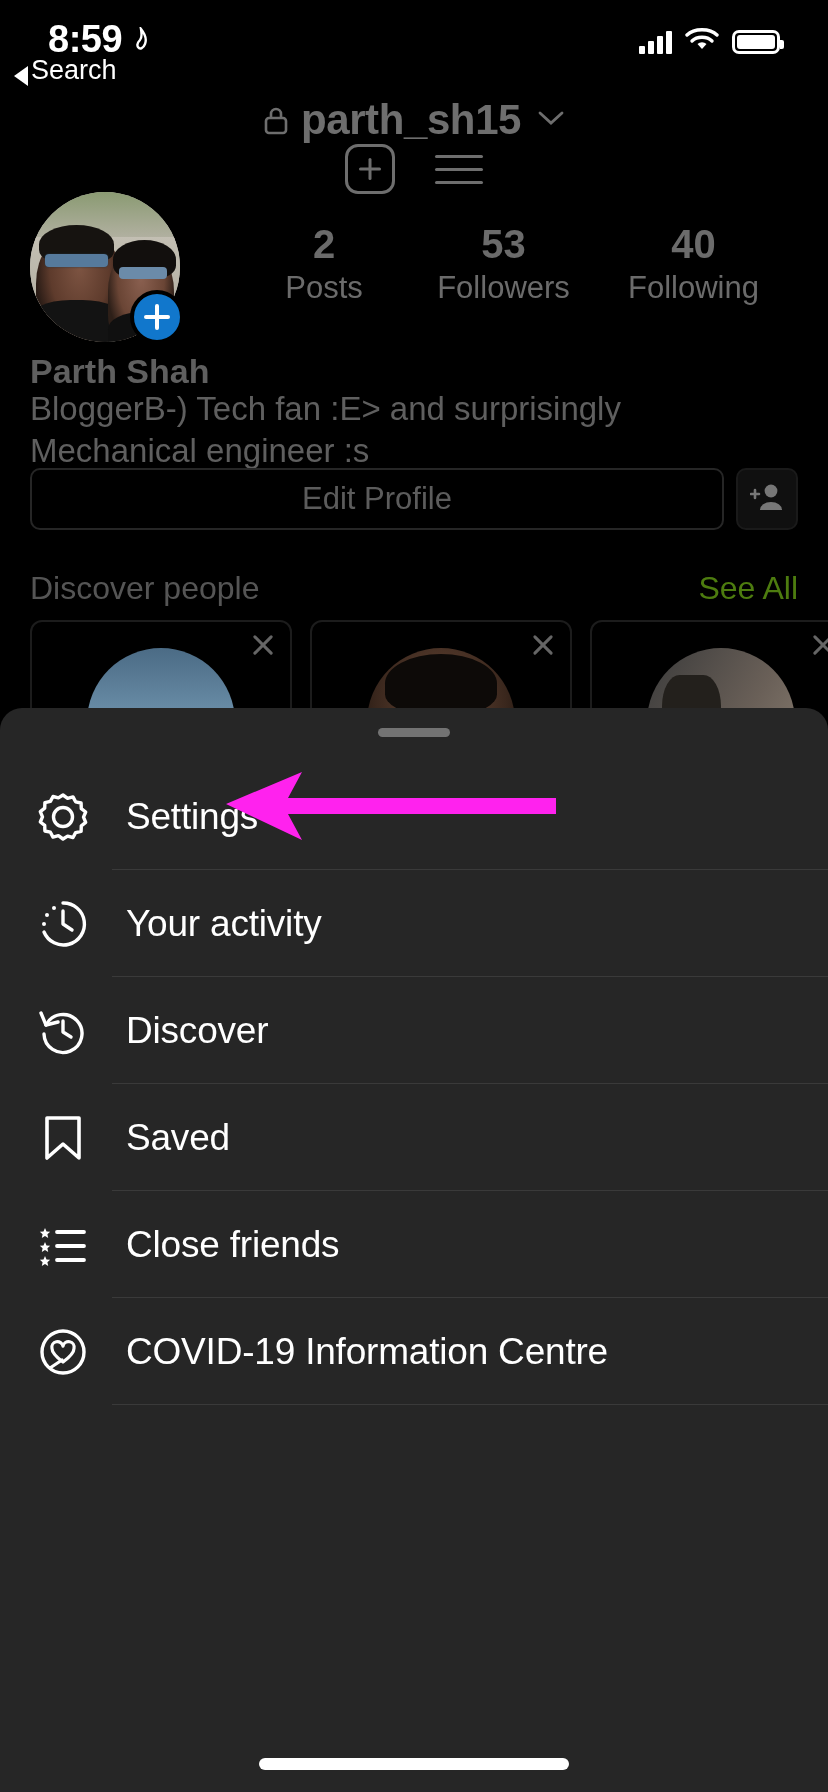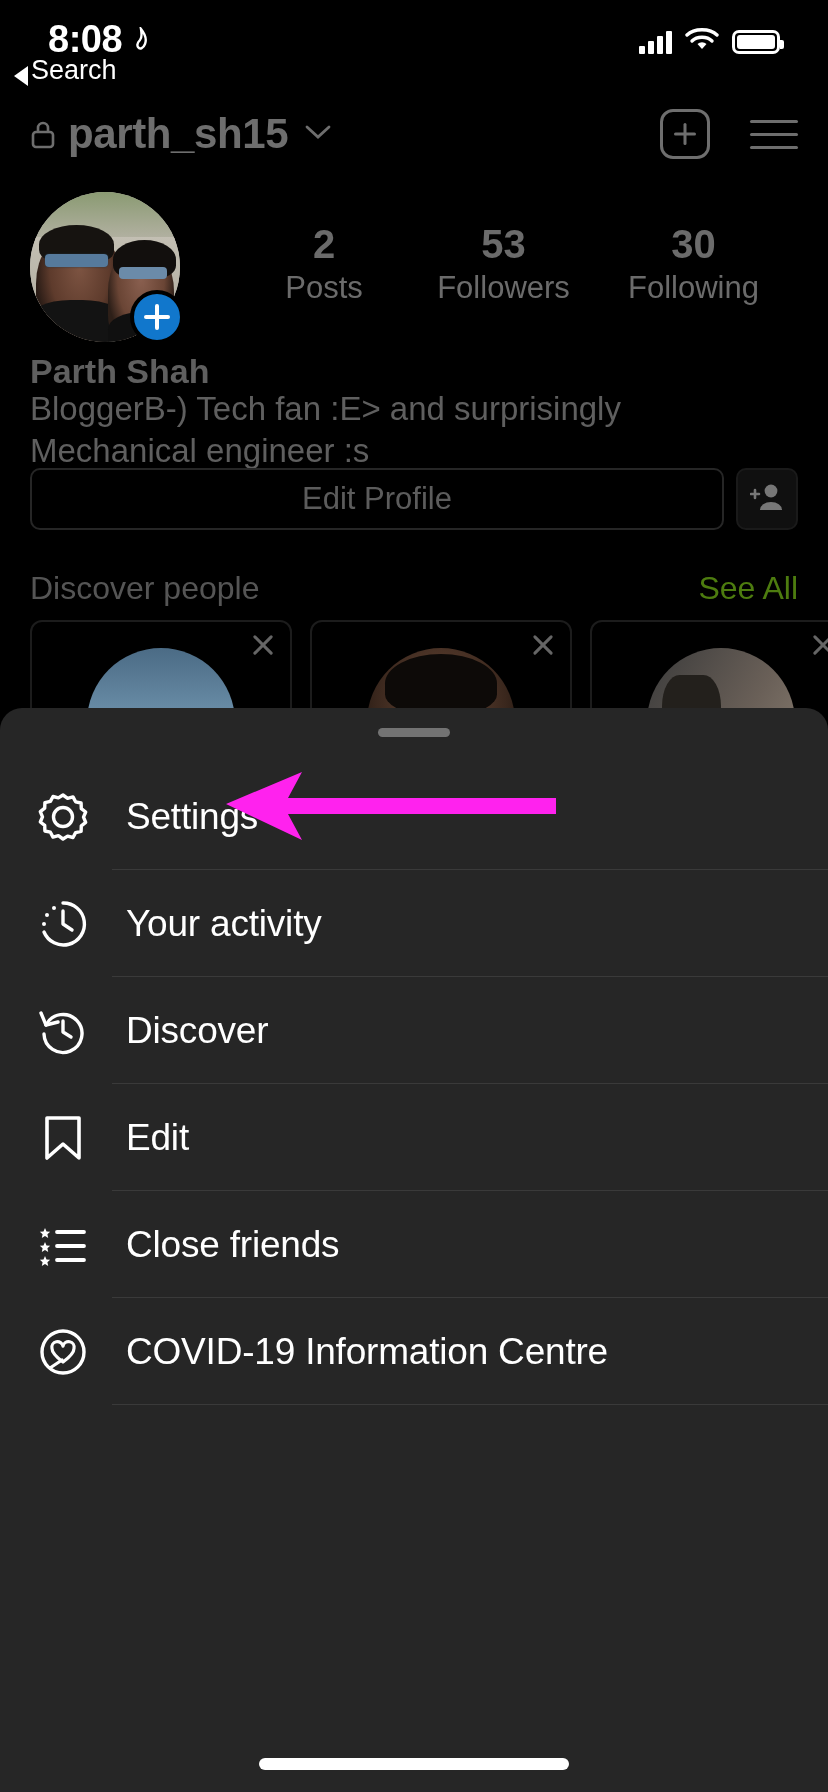--- a/index.html
+++ b/index.html
@@ -48,21 +48,21 @@
   .back-tri{
     width:0;height:0;
     border-top:10px solid transparent;
     border-bottom:10px solid transparent;
     border-right:14px solid #fff;
   }
 
   
   .nav{
     position:absolute; top:96px; left:0; width:828px; height:76px;
-    display:flex; align-items:center; padding:0 30px;
+    display:flex; align-items:center; padding:0 30px;flex-direction:column;
   }
   .nav-left{ display:flex; align-items:center; gap:12px; flex:1; }
   .lock-ico{ width:26px; height:31px; }
   .uname{
     font-size:42px; font-weight:700; color:#6e6e6e; letter-spacing:-0.4px;
   }
   .chev{ margin-left:4px; }
   .nav-right{ display:flex; align-items:center; gap:40px; }
   .plus-box{
     width:50px; height:50px; border:3px solid #6e6e6e; border-radius:13px;
@@ -246,21 +246,21 @@
   .home-ind{
     position:absolute; bottom:22px; left:50%; transform:translateX(-50%);
     width:310px; height:12px; border-radius:7px; background:#fff;
   }
 </style>
 </head>
 <body>
 
 <div class="status-bar">
   <div class="sb-left">
-    <span class="sb-time">8:08</span>
+    <span class="sb-time">8:59</span>
     <span class="sb-loc">
       <svg width="22" height="26" viewBox="0 0 22 26">
         <path d="M11 2 C15 7 17 12 15 17 C13.5 21 10 23 8 20 C6.5 17.6 8 15 10 13 C12 11 12 8 11 2 Z" fill="none" stroke="#fff" stroke-width="2.4"></path>
       </svg>
     </span>
   </div>
   <div class="sb-right">
     <span class="sig">
       <i></i>
         <i></i>
@@ -329,21 +329,21 @@
   <div class="stats">
     <div class="stat">
       <span class="num">2</span>
       <span class="lab">Posts</span>
     </div>
     <div class="stat">
       <span class="num">53</span>
       <span class="lab">Followers</span>
     </div>
     <div class="stat">
-      <span class="num">30</span>
+      <span class="num">40</span>
       <span class="lab">Following</span>
     </div>
   </div>
 </div>
 
 <div class="fullname">Parth Shah</div>
 <div class="bio">BloggerB-) Tech fan :E&gt; and surprisingly Mechanical engineer :s</div>
 
 <div class="btn-row">
   <div class="edit-btn">Edit Profile</div>
@@ -420,21 +420,21 @@
       <span class="divider"></span>
     </div>
 
 
     <div class="mrow">
       <span class="mico">
         <svg width="56" height="56" viewBox="0 0 56 56">
           <path d="M12 8 h32 v40 l-16 -14 l-16 14 z" fill="none" stroke="#fff" stroke-width="3.6" stroke-linejoin="round"></path>
         </svg>
       </span>
-      <span class="mlabel">Edit</span>
+      <span class="mlabel">Saved</span>
       <span class="divider"></span>
     </div>
 
     <div class="mrow">
       <span class="mico">
         <svg width="56" height="56" viewBox="0 0 56 56">
           <path d="M10 11 l1.5 3.4 3.7 .4 -2.8 2.5 .8 3.6 -3.2 -1.9 -3.2 1.9 .8 -3.6 -2.8 -2.5 3.7 -.4 z" fill="#fff"></path>
           <path d="M10 25 l1.5 3.4 3.7 .4 -2.8 2.5 .8 3.6 -3.2 -1.9 -3.2 1.9 .8 -3.6 -2.8 -2.5 3.7 -.4 z" fill="#fff"></path>
           <path d="M10 39 l1.5 3.4 3.7 .4 -2.8 2.5 .8 3.6 -3.2 -1.9 -3.2 1.9 .8 -3.6 -2.8 -2.5 3.7 -.4 z" fill="#fff"></path>
           <path d="M22 15 h27 M22 29 h27 M22 43 h27" stroke="#fff" stroke-width="3.8" stroke-linecap="round"></path>

